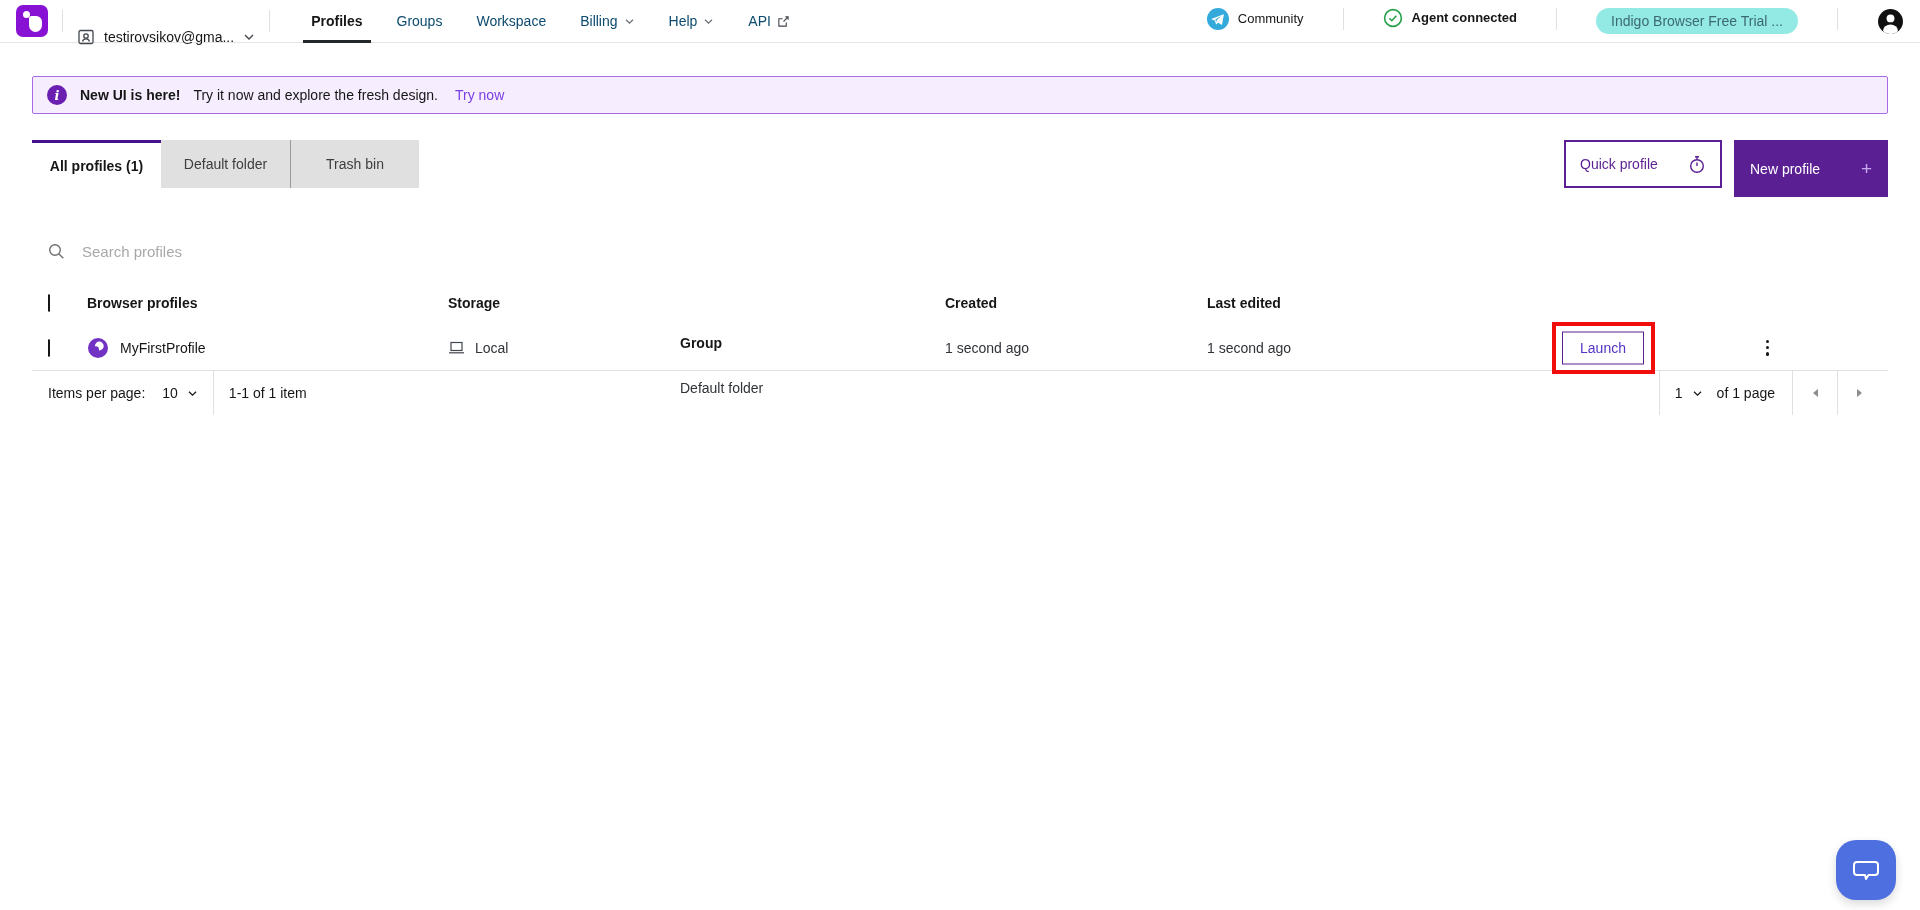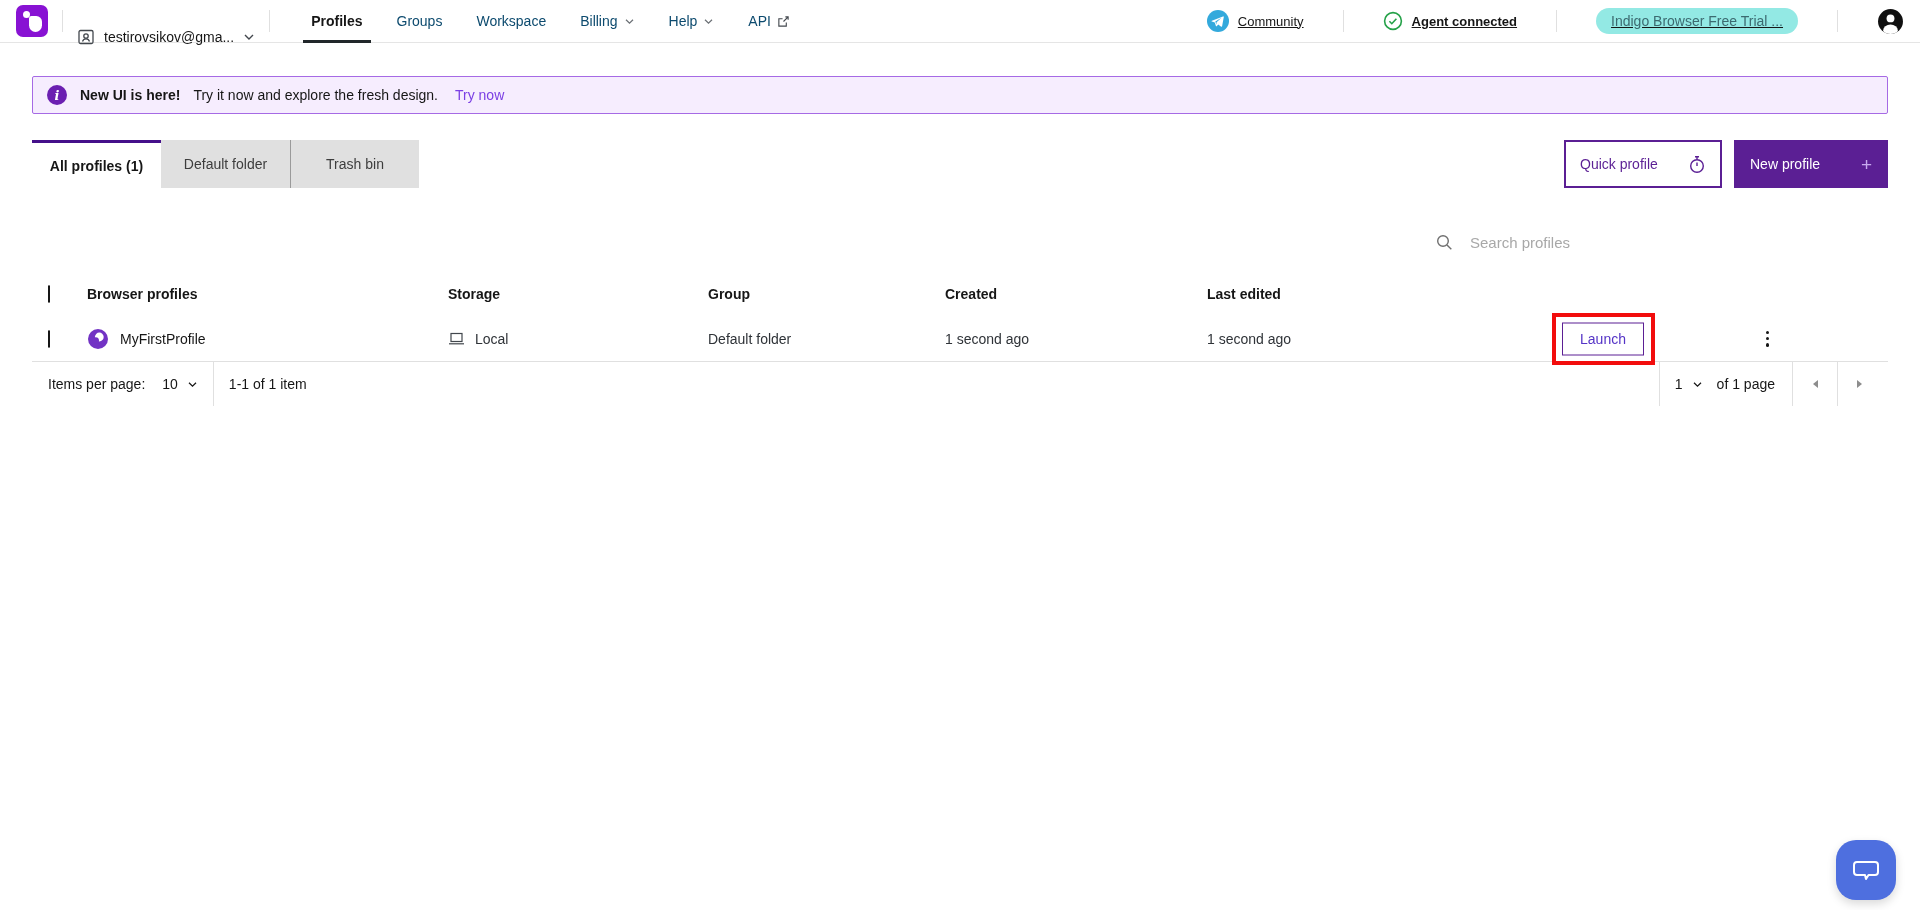--- a/index.html
+++ b/index.html
@@ -13,21 +13,21 @@
   .topbar { height:43px; display:flex; align-items:center; padding:0 16px; border-bottom:1px solid #e5e5e5; }
   .logo { width:32px; height:32px; border-radius:7px; background:#8812d3; position:relative; flex:0 0 auto; cursor:pointer; }
   .logo .blob-s { position:absolute; width:7px; height:7px; border-radius:50%; background:#fff; left:7px; top:6px; }
   .logo .blob-l { position:absolute; width:13px; height:16px; background:#fff; right:6px; bottom:5px; border-radius:3px 7px 8px 8px; }
   .vdiv { width:1px; height:22px; background:#e0e0e0; margin:0 14px; flex:0 0 auto; }
   .account { display:flex; align-items:center; gap:9px; cursor:pointer;margin-top:32px; }
   .nav { display:flex; height:43px; margin-left:10px; }
   .nav-item { position:relative; display:flex; align-items:center; gap:6px; padding:0 17px; color:#0c4a6e; cursor:pointer; }
   .nav-item.active { color:#161616; font-weight:700; }
   .nav-item.active::after { content:""; position:absolute; left:9px; right:9px; bottom:0; height:3px; background:#21272a; }
-  .topbar-right { margin-left:auto; display:flex; align-items:center; gap:25px; font-size:13px;text-decoration:underline; }
+  .topbar-right { margin-left:auto; display:flex; align-items:flex-start; gap:25px; font-size:13px; }
   .hstack { display:flex; align-items:center; gap:9px; }
   .agent-label { font-weight:700; }
   .pill { background:#93e9e4; color:#3c6a70; font-size:14px; padding:5px 15px; border-radius:15px; cursor:pointer; white-space:nowrap; }
   
   .content { padding:0 32px; position:relative; }
   .banner { margin-top:33px; height:38px; background:#f6edfe; border:1px solid #a66ae5; border-radius:2px;
             display:flex; align-items:center; gap:13px; padding:0 14px; }
   .info-icon { width:20px; height:20px; border-radius:50%; background:#6b1fb1; color:#fff; display:flex; align-items:center; justify-content:center;
                font:italic 700 13px "DejaVu Serif", serif; flex:0 0 auto; }
   .banner .title { font-weight:700; }
@@ -36,35 +36,35 @@
   .tabsrow { margin-top:26px; display:flex; justify-content:space-between; align-items:flex-start; }
   .tabs { display:flex; }
   .tab { width:129px; height:48px; display:flex; align-items:center; justify-content:center; background:#e0e0e0; color:#3d3d3d; cursor:pointer; }
   .tab.active { background:#fff; border-top:3px solid #45108a; font-weight:700; color:#161616; }
   .tab.sep { border-left:1px solid #9a9a9a; }
   .actions { display:flex; gap:12px; }
   .select-field { width:164px; height:48px; background:#f4f4f4; border:none; border-bottom:1px solid #8d8d8d;
                   display:flex; align-items:center; justify-content:space-between; padding:0 15px; cursor:pointer; }
   .btn-outline { width:158px; height:48px; background:#fff; border:2px solid #5b1f94; color:#5b1f94;
                  display:flex; align-items:center; justify-content:space-between; padding:0 14px; cursor:pointer; font-size:14px; }
-  .btn-primary { width:154px; height:48px; background:#5b1f94; border:none; color:#fff;
+  .btn-primary { width:154px; height:57px; background:#5b1f94; border:none; color:#fff;
                  display:flex; align-items:center; justify-content:space-between; padding:16px 16px; cursor:pointer; font-size:14px; }
   .btn-primary .plus { color:#c7a9ef; font-size:19px; font-weight:400; line-height:1; }
   
-  .searchrow { margin-top:34px; height:40px; display:flex; align-items:center; gap:15px; padding-left:16px;justify-content:flex-end; }
+  .searchrow { margin-top:34px; height:40px; display:flex; align-items:center; gap:15px; padding-left:16px; }
   .search-input { border:none; outline:none; font-size:15px; color:#161616; width:420px; font-family:inherit; background:transparent; }
   .search-input::placeholder { color:#a8a8a8; }
   
   .thead { position:relative; height:44px; margin-top:10px; font-weight:700; }
   .trow  { position:relative; height:46px; border-bottom:1px solid #e0e0e0; }
   .cell { position:absolute; top:50%; transform:translateY(-50%); white-space:nowrap; }
   .c-check   { left:16px; }
   .c-name    { left:55px; display:flex; align-items:center; gap:11px; }
   .c-storage { left:416px; display:flex; align-items:center; gap:10px; }
-  .c-group   { left:676px; }
+  .c-group   { left:648px;margin-top:40px; }
   .c-created { left:913px; }
   .c-edited  { left:1175px; }
   .c-action  { left:1530px; }
   .c-kebab   { left:1726px; }
   .trow .cell { color:#2f3338; }
   .checkbox { width:18px; height:18px; border:1.6px solid #161616; border-radius:2px; background:#fff; cursor:pointer; }
   .launch-btn { width:82px; height:33px; background:#fff; border:1px solid #5b1f94; color:#5433c6;
                 display:flex; align-items:center; justify-content:center; font-size:14px; cursor:pointer; }
   .red-box { position:absolute; left:1520px; top:50%; transform:translateY(-50%); width:103px; height:52px;
              border:4px solid #f20d0d; pointer-events:none; z-index:5; }

